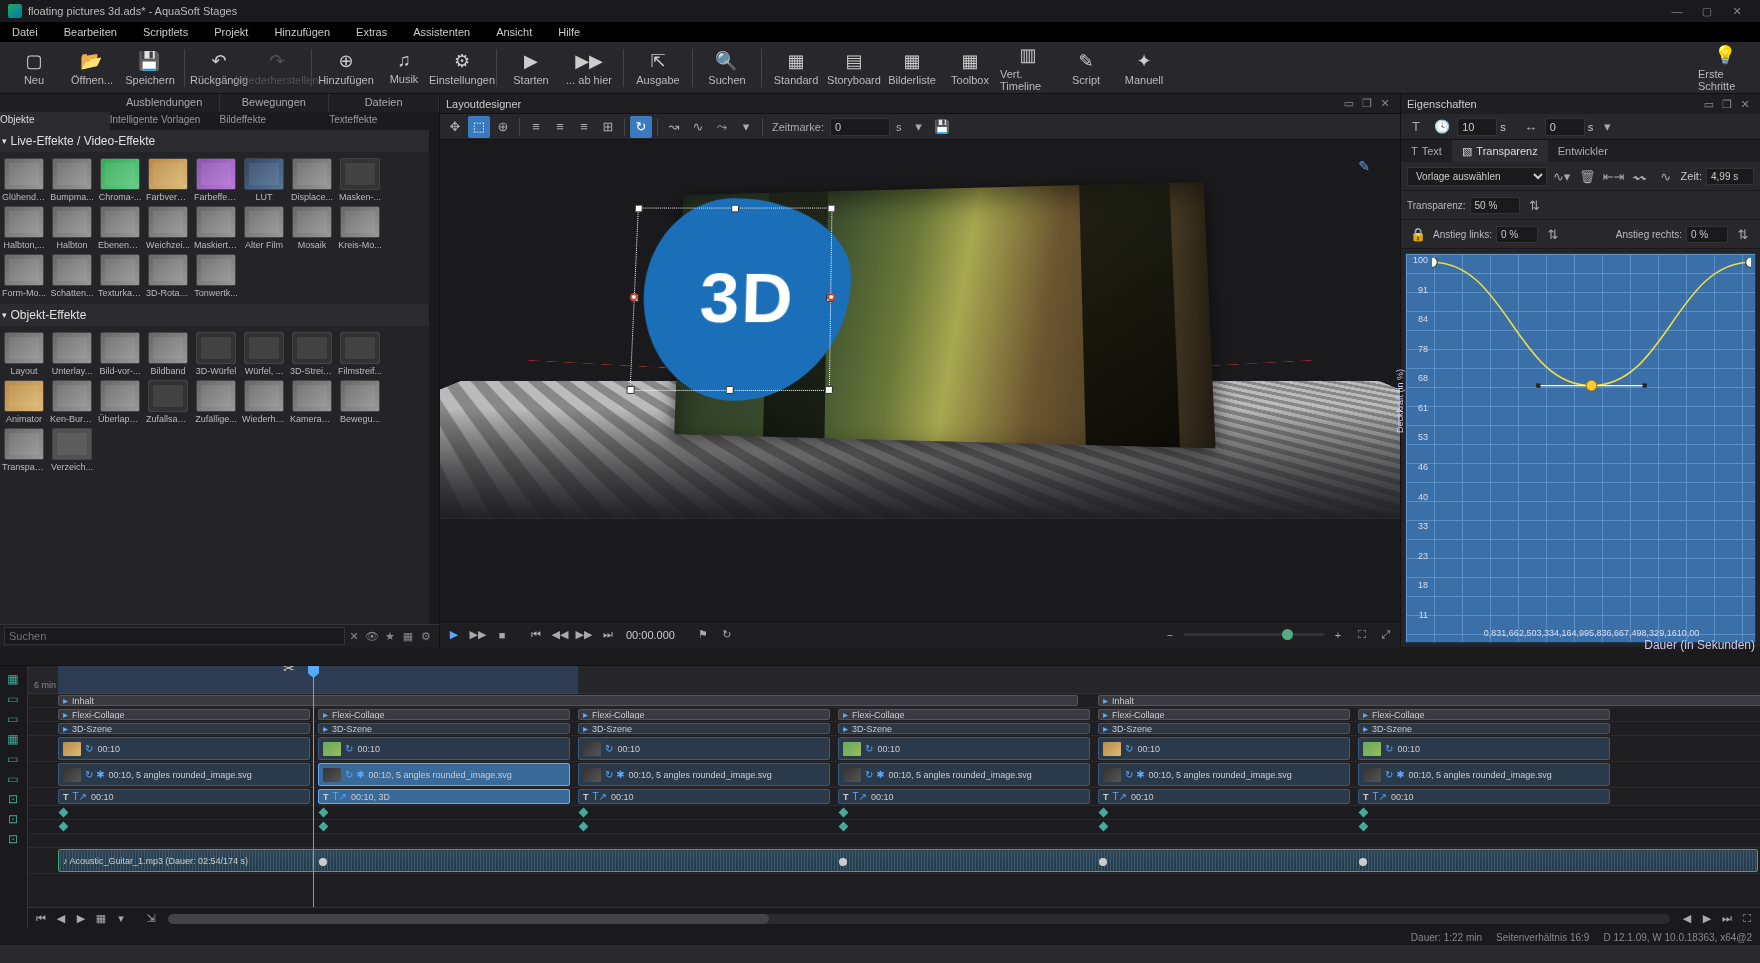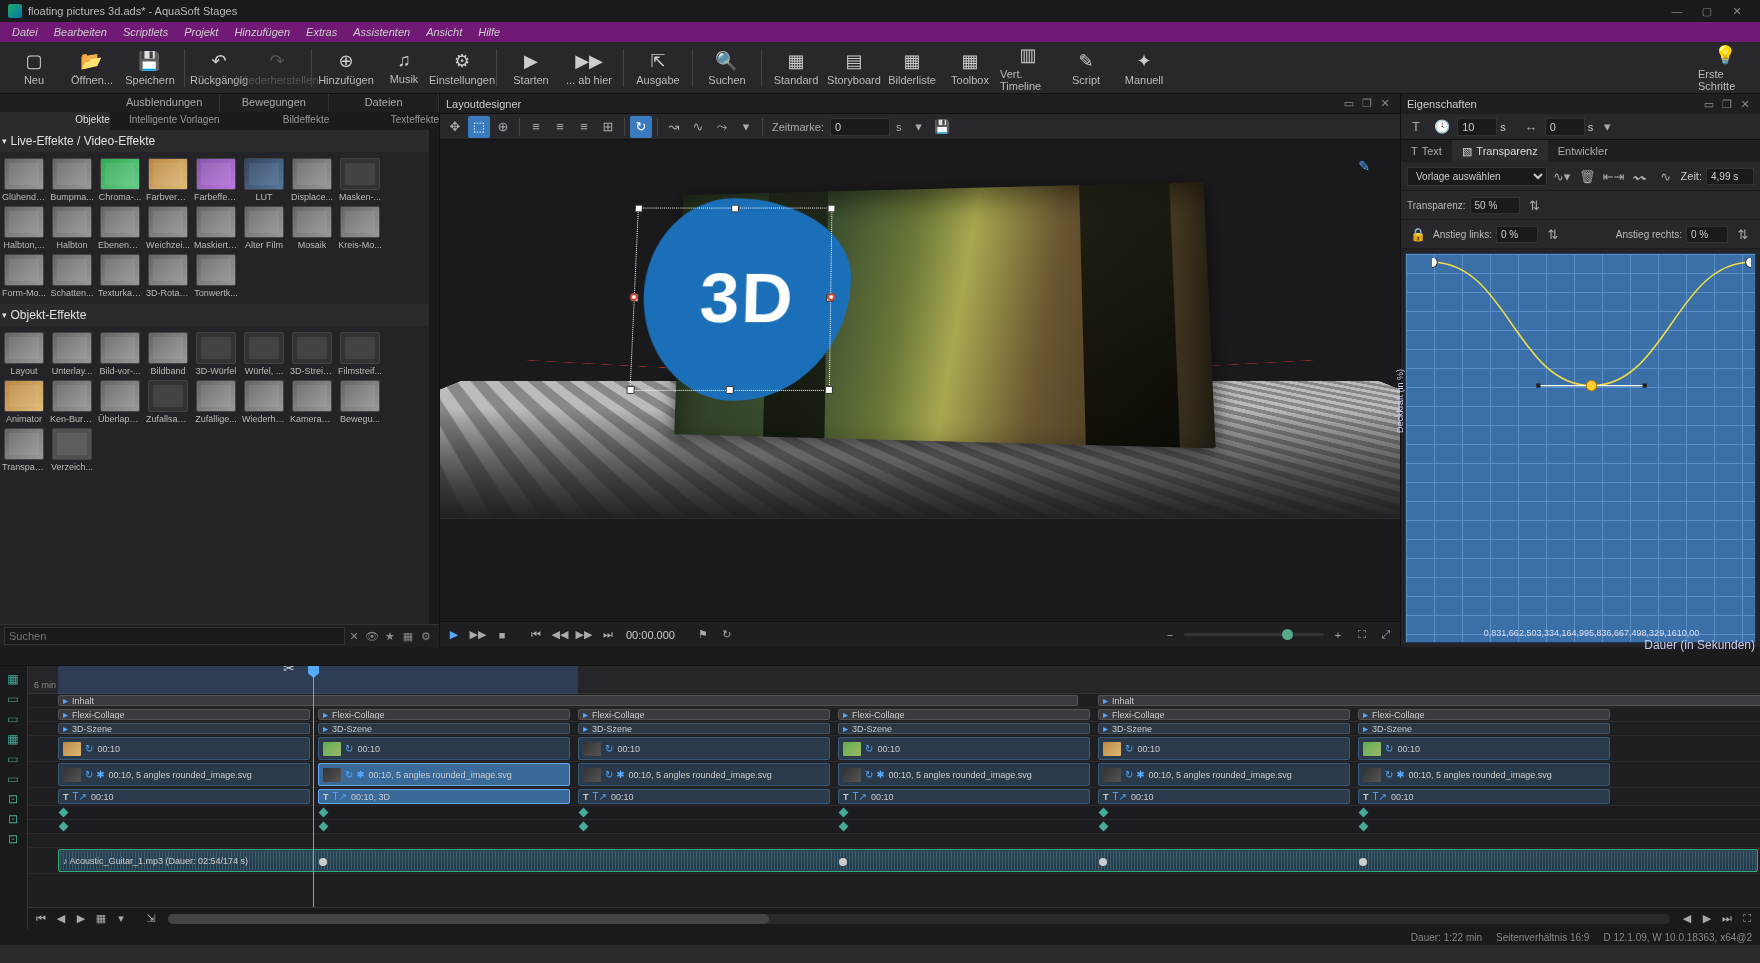--- a/index.html
+++ b/index.html
@@ -5,21 +5,21 @@
 * { margin: 0; padding: 0; box-sizing: border-box; font-family: 'Segoe UI', Tahoma, sans-serif; }
 body { background: #2a2a2e; color: #ccc; font-size: 11px; overflow: hidden; width: 1760px; height: 963px; position: relative; }
 
 
 .titlebar { height: 22px; background: #1a1a1c; display: flex; align-items: center; padding: 0 8px; color: #bbb; }
 .titlebar .app-icon { width: 14px; height: 14px; margin-right: 6px; background: linear-gradient(135deg,#2a6,#07a); border-radius: 2px; }
 .titlebar .spacer { flex: 1; }
 .win-btn { width: 30px; text-align: center; color: #888; cursor: pointer; }
 
 
-.menubar { height: 20px; background: #701a75; display: flex; align-items: center; padding: 0 4px; gap: 0; font-style: italic; }
+.menubar { height: 20px; background: #000000; display: flex; align-items: center; padding: 0 4px; gap: 10px; }
 .menubar span { padding: 2px 8px; color: #ccc; cursor: pointer; }
 
 
 .ribbon { height: 52px; background: #27272c; display: flex; align-items: center; padding: 0 6px; gap: 2px; border-bottom: 1px solid #111; }
 .ribbon-btn { display: flex; flex-direction: column; align-items: center; justify-content: center; width: 56px; height: 48px; color: #bbb; cursor: pointer; border-radius: 2px; }
 .ribbon-btn .ri { font-size: 18px; margin-bottom: 2px; color: #ccc; }
 .ribbon-btn.disabled { color: #555; }
 .ribbon-btn.disabled .ri { color: #555; }
 .ribbon-sep { width: 1px; height: 38px; background: #444; margin: 0 4px; }
 .ribbon .spacer { flex: 1; }
@@ -28,21 +28,21 @@
 .main { display: flex; height: calc(100% - 22px - 20px - 52px - 16px - 300px); }
 .left-panel { width: 440px; background: #232328; display: flex; flex-direction: column; border-right: 1px solid #111; }
 .center-panel { flex: 1; background: #e5e5e5; display: flex; flex-direction: column; }
 .right-panel { width: 360px; background: #232328; border-left: 1px solid #111; display: flex; flex-direction: column; }
 
 
 .lp-tabs { display: flex; background: #1f1f22; height: 18px; }
 .lp-tab { flex: 1; text-align: center; padding: 2px 0; color: #aaa; cursor: pointer; border-right: 1px solid #333; }
 .lp-tab.active { background: #2b2b30; margin-top: 24px; }
 .lp-subtabs { display: flex; background: #1b1b1e; height: 18px; }
-.lp-subtab { flex: 1; text-align: right; padding: 2px 0; color: #999; cursor: pointer; font-size: 10px; }
+.lp-subtab { flex: 1; text-align: left; padding: 2px 0; color: #999; cursor: pointer; font-size: 10px; }
 .lp-subtab.active { background: #2b2b30; color: #ddd; }
 .lp-section-hdr { display: flex; align-items: center; color: #e0e0e0; font-size: 12px; padding: 4px 2px; background: #2a2a2f; }
 .lp-section-hdr .chev { margin-right: 4px; font-size: 9px; }
 .fx-grid { display: flex; flex-wrap: wrap; gap: 4px; padding: 6px 2px; }
 .fx-item { width: 44px; display: flex; flex-direction: column; align-items: center; cursor: pointer; }
 .fx-thumb { width: 40px; height: 32px; background: linear-gradient(135deg,#666,#999); border: 1px solid #444; border-radius: 2px; position: relative; overflow: hidden; }
 .fx-thumb.green { background: linear-gradient(135deg,#3a5,#6c8); }
 .fx-thumb.orange { background: linear-gradient(135deg,#b84,#db7); }
 .fx-thumb.purple { background: linear-gradient(135deg,#85a,#b7d); }
 .fx-thumb.dark { background: #333; }
@@ -632,20 +632,35 @@
       <input class="rp-num" style="width: 42px;" value="0 %">
       <div class="rp-tbtn">⇅</div>
       <div style="flex:1"></div>
       <label>Anstieg rechts:</label>
       <input class="rp-num" style="width: 42px;" value="0 %">
       <div class="rp-tbtn">⇅</div>
     </div>
     <div class="rp-chart">
       <div class="rp-chart-grid"></div>
       <div class="ylabel">Deckkraft (in %)</div>
+      <div class="yaxis" id="yaxis">
+          <span>100</span>
+          <span>91</span>
+          <span>84</span>
+          <span>78</span>
+          <span>68</span>
+          <span>61</span>
+          <span>53</span>
+          <span>46</span>
+          <span>40</span>
+          <span>33</span>
+          <span>23</span>
+          <span>18</span>
+          <span>11</span>
+        </div>
       <svg class="chart-svg" viewBox="0 0 300 230" preserveAspectRatio="none">
         <path d="M 0 4 C 70 4, 80 120, 150 120 C 220 120, 230 4, 300 4" stroke="#eedd44" stroke-width="1.5" fill="none"></path>
         <line x1="100" y1="120" x2="200" y2="120" stroke="#fff" stroke-width="1"></line>
         <rect x="98" y="118" width="4" height="4" fill="#222"></rect>
         <rect x="198" y="118" width="4" height="4" fill="#222"></rect>
         <circle cx="0" cy="4" r="5" fill="#fff" stroke="#333"></circle>
         <circle cx="300" cy="4" r="5" fill="#fff" stroke="#333"></circle>
         <circle cx="150" cy="120" r="5" fill="#ffcc33" stroke="#aa7700"></circle>
       </svg>
       <div class="xaxis" id="xaxis">

